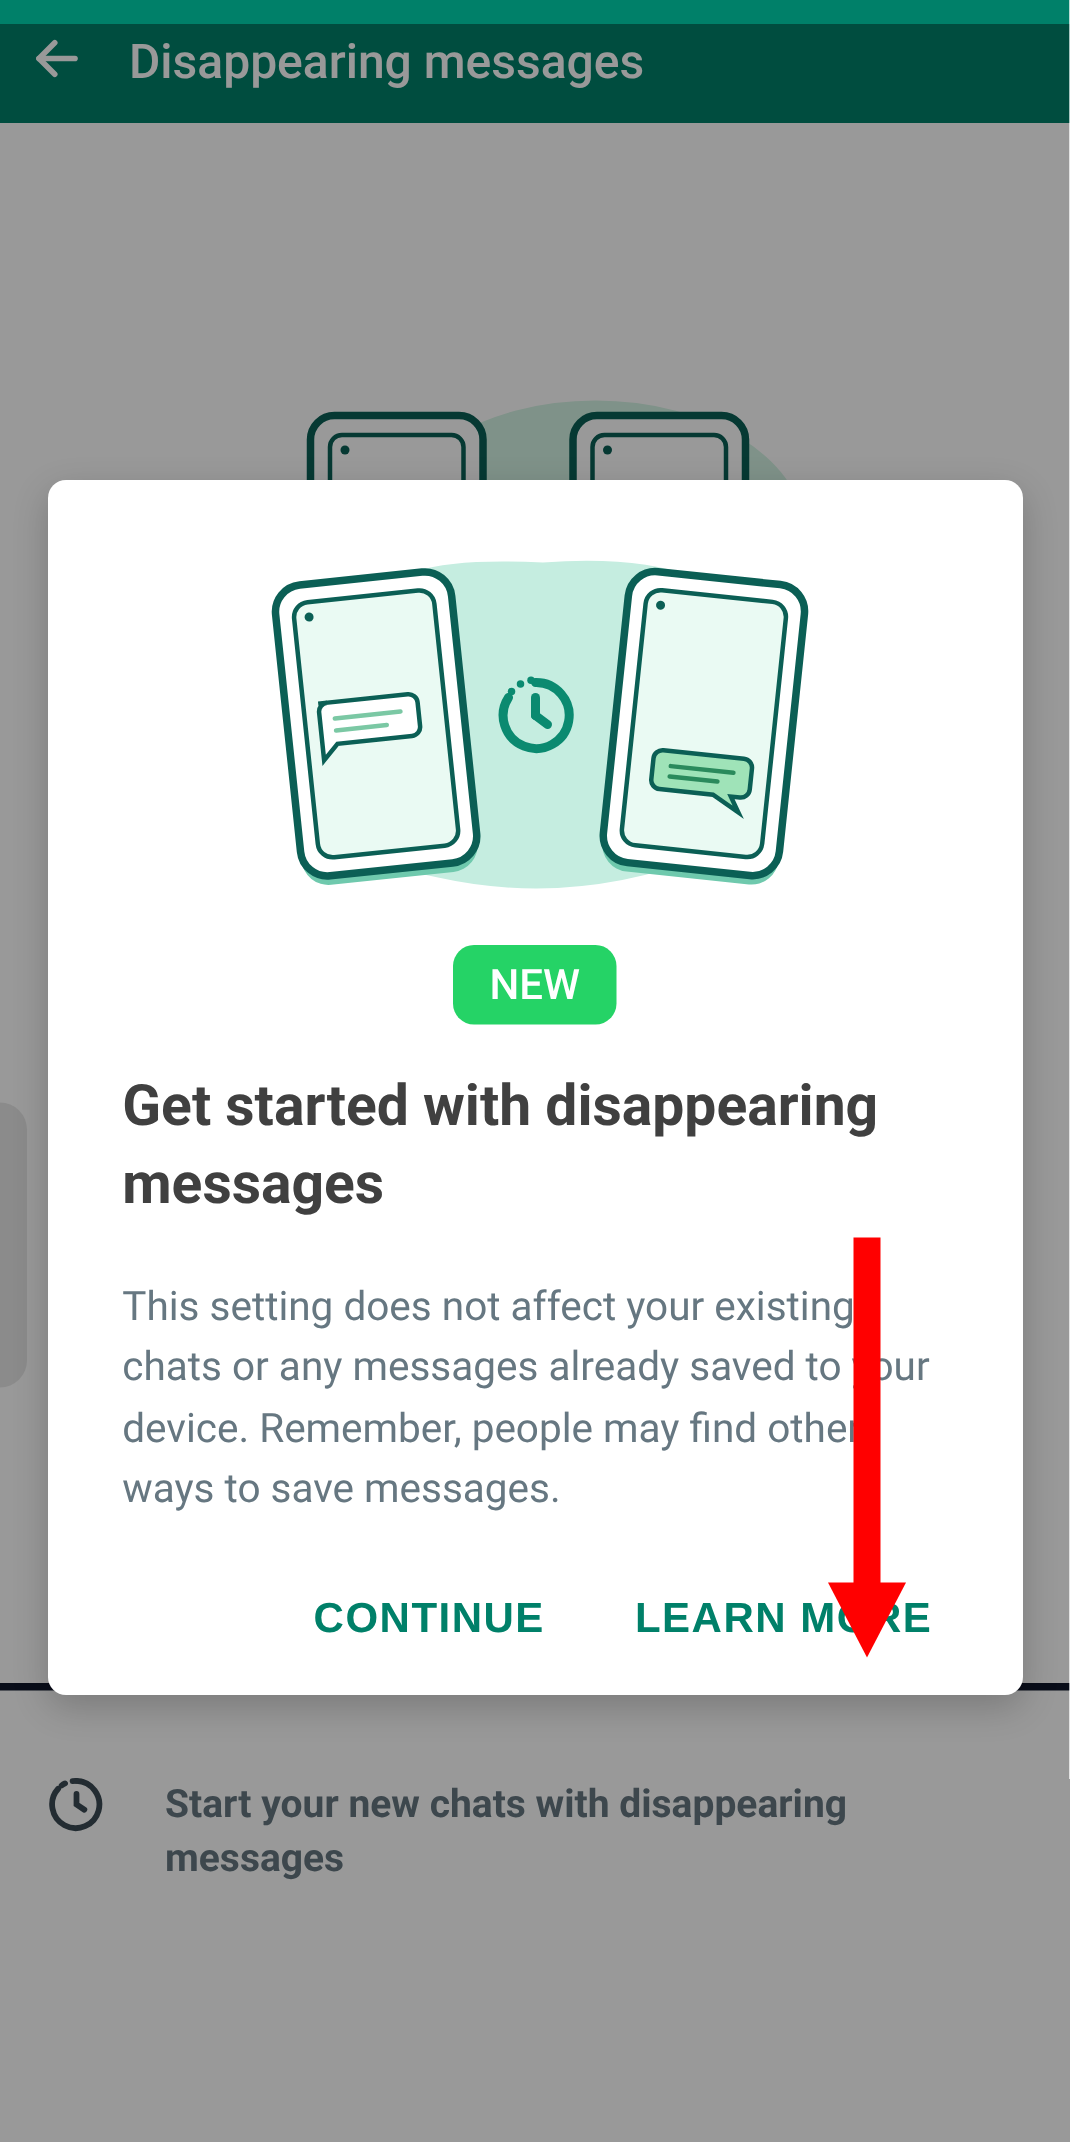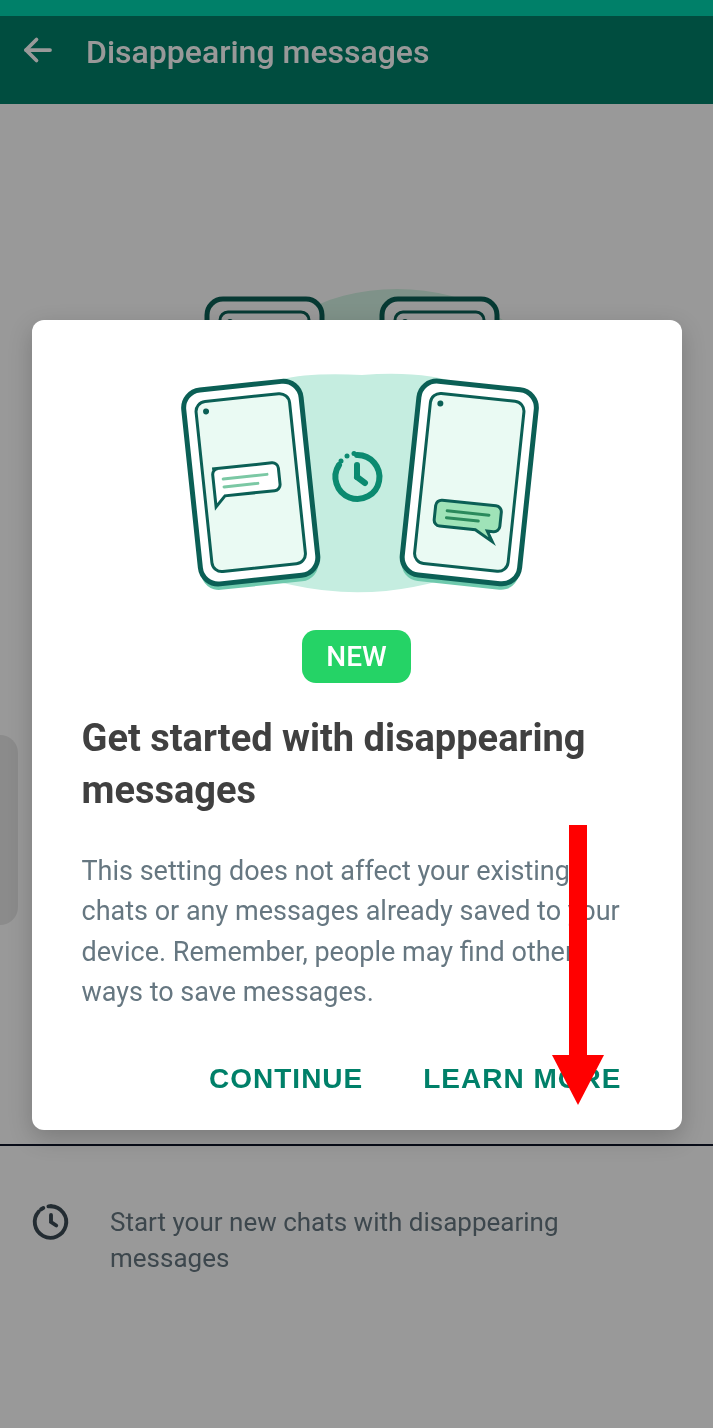--- a/index.html
+++ b/index.html
@@ -18,21 +18,21 @@
     .background-screen {
       position: absolute;
       top: 0;
       left: 0;
       width: 100%;
       height: 100%;
       background: #ffffff;
     }
     .header {
       background: #008069;
-      height: 104px;
+      height: 82px;
       display: flex;
       align-items: center;
       padding: 0 20px;
     }
     .back-arrow {
       color: #ffffff;
       margin-right: 30px;
     }
     .header-title {
       color: #ffffff;
@@ -41,21 +41,22 @@
     }
     .bg-illustration-area {
       height: 560px;
       display: flex;
       justify-content: center;
       align-items: center;
       background: #ffffff;
     }
     .bg-bottom-section {
       padding: 30px;
-      border-top: 2px solid #0f172a;
+      border-top: 5px solid #0f172a;
+      font-weight: bold;
     }
     .bg-option-row {
       display: flex;
       align-items: flex-start;
       padding: 20px 0;
     }
     .bg-option-icon {
       width: 50px;
       margin-right: 30px;
       padding-top: 5px;

